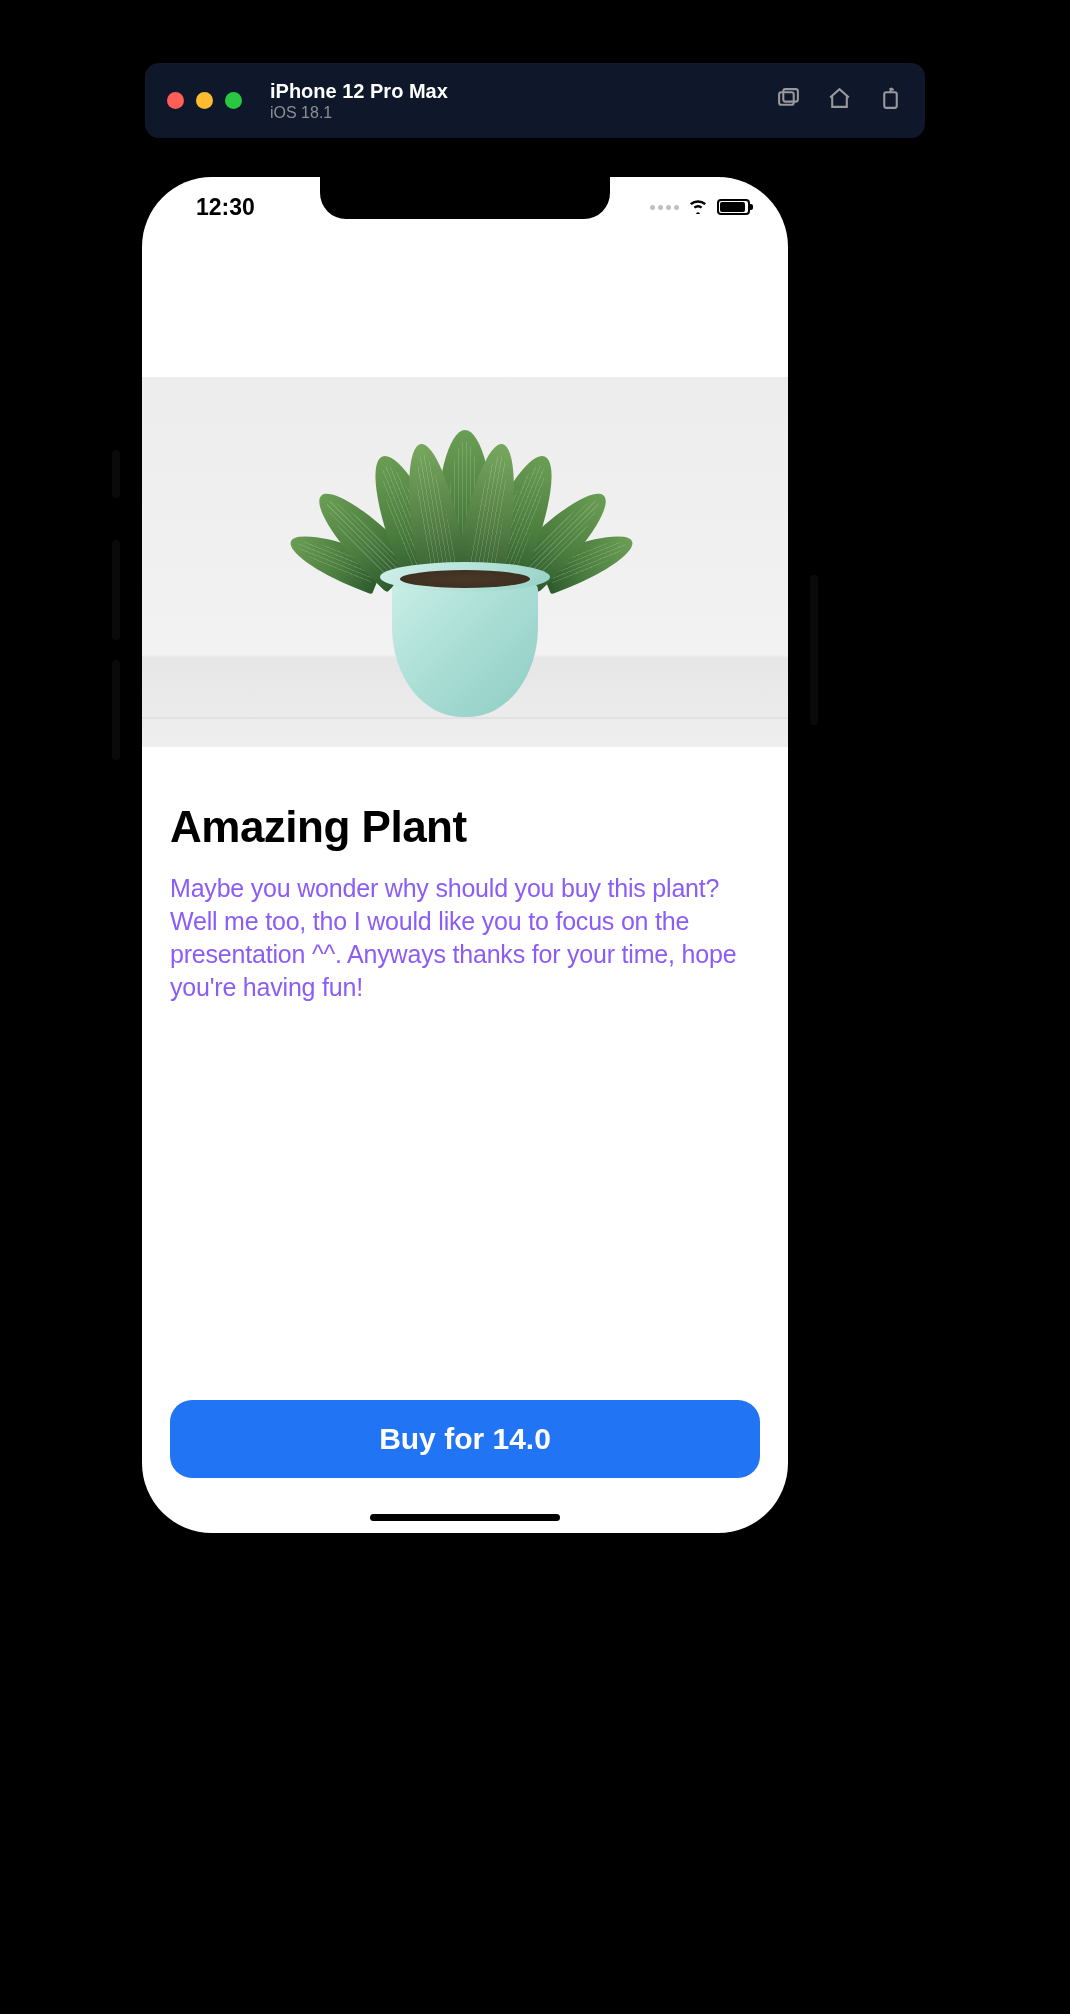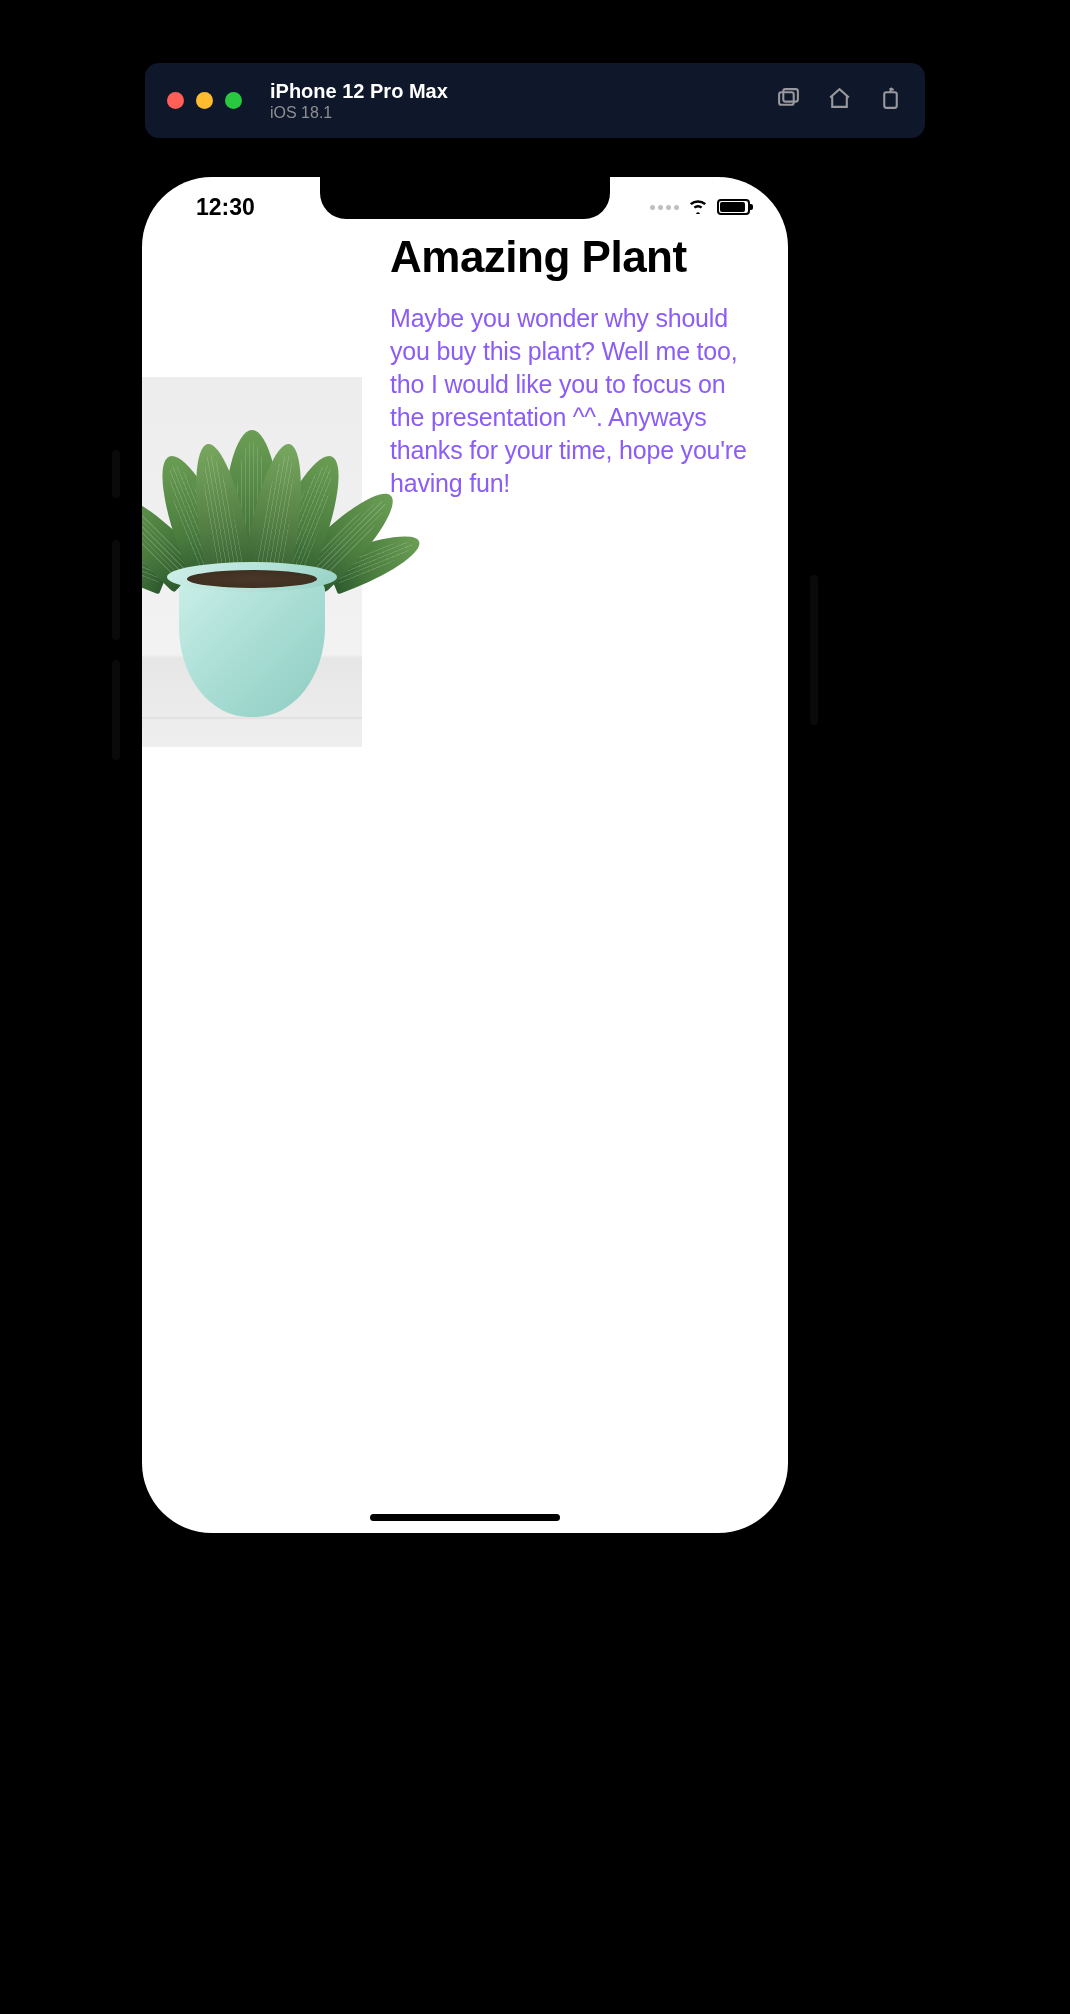--- a/index.html
+++ b/index.html
@@ -183,21 +183,21 @@
     }
     
     
     .content {
       position: absolute;
       top: 0;
       bottom: 0;
       left: 0;
       right: 0;
       display: flex;
-      flex-direction: row;
+      flex-direction: column;
     }
     
     .product-image {
       margin-top: 200px;
       height: 370px;
       background: linear-gradient(to bottom, #ededed 0%, #f2f2f2 75%, #e6e6e6 76%, #efefef 100%);
       position: relative;
       display: flex;
       align-items: flex-end;
       justify-content: center;
@@ -414,17 +414,20 @@
             <div class="soil"></div>
           </div>
         </div>
       </div>
 
       <div class="product-text">
         <h1 class="product-title">Amazing Plant</h1>
         <p class="product-description">Maybe you wonder why should you buy this plant? Well me too, tho I would like you to focus on the presentation ^^. Anyways thanks for your time, hope you're having fun!</p>
       </div>
 
+      <div class="buy-button">
+        <span>Buy for 14.0</span>
+      </div>
     </div>
 
     <div class="home-indicator"></div>
   </div>
 </div>
 
 </body></html>

